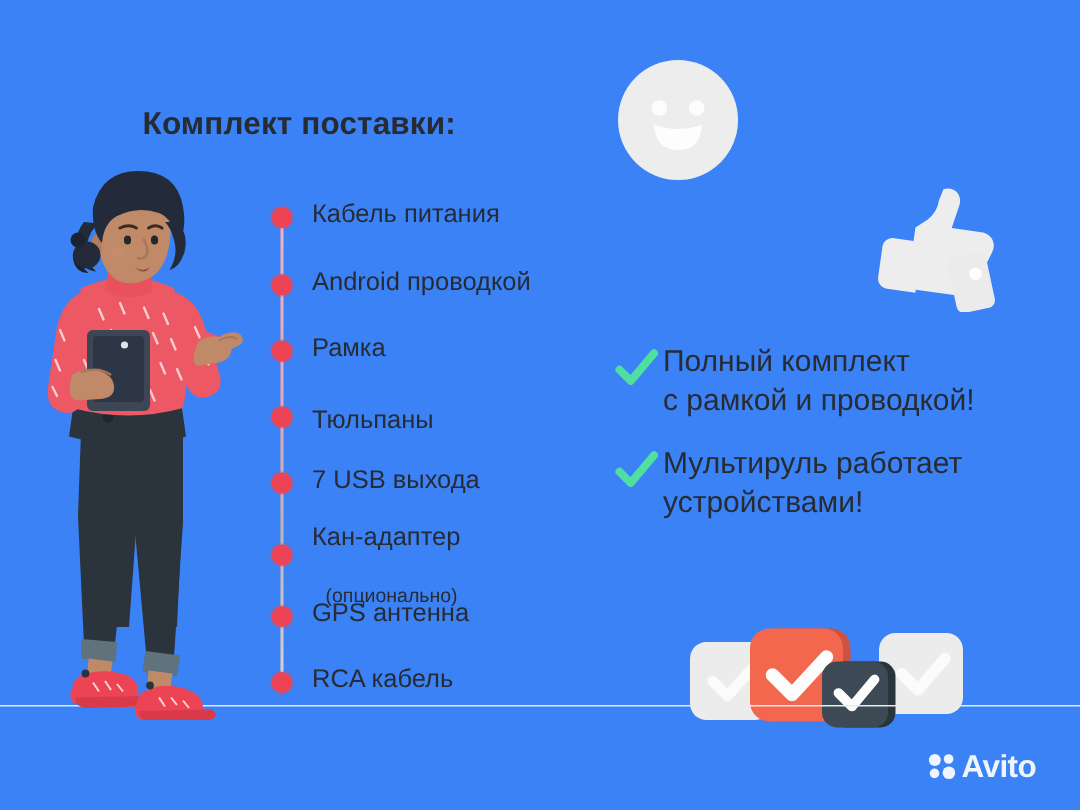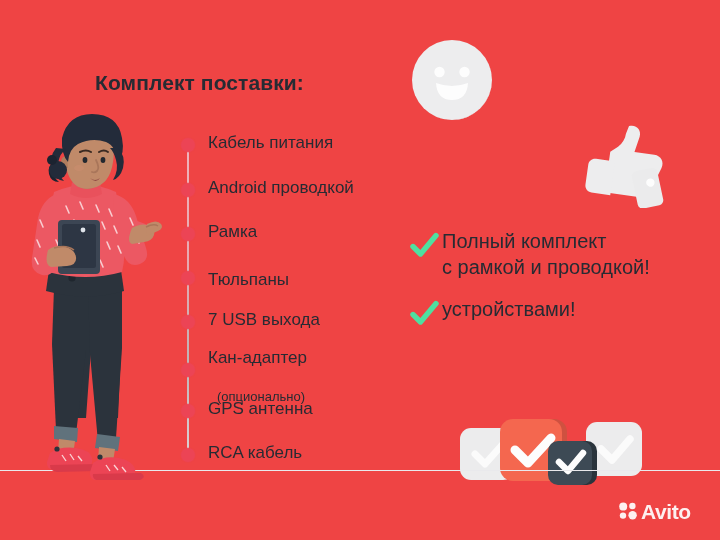--- a/index.html
+++ b/index.html
@@ -10,21 +10,21 @@
     width: 720px;
     height: 540px;
     overflow: hidden;
     font-family: "Liberation Sans", sans-serif;
     background: #ffffff;
   }
   #stage {
     position: relative;
     width: 720px;
     height: 540px;
-    background: #ef4444;
+    background: #3b82f6;
     overflow: hidden;
   }
 
   
   .bg-smiley {
     position: absolute;
     left: 411px;
     top: 39px;
     width: 82px;
     height: 82px;
@@ -248,20 +248,21 @@
     </span>
   </div>
 
   <div class="benefit" style="left:409px; top:299px;">
     <span class="chk">
       <svg viewBox="0 0 30 30" width="30" height="30" aria-hidden="true">
         <path d="M4 15.5 L11.5 23 L27 4.5" fill="none" stroke="#4fe0a0" stroke-width="5.4" stroke-linecap="round" stroke-linejoin="round"></path>
       </svg>
     </span>
     <span class="btext">
+      <span>Мультируль работает</span>
       <span>устройствами!</span>
     </span>
   </div>
 
   <div class="bg-checkcards">
     <svg viewBox="0 0 184 92" width="184" height="92" aria-hidden="true">
 
       <rect x="2" y="22" width="54" height="52" rx="11" fill="#ececed"></rect>
       <path d="M17 48 L27 58 L44 39" fill="none" stroke="#fbfbfb" stroke-width="7" stroke-linecap="round" stroke-linejoin="round"></path>
 

